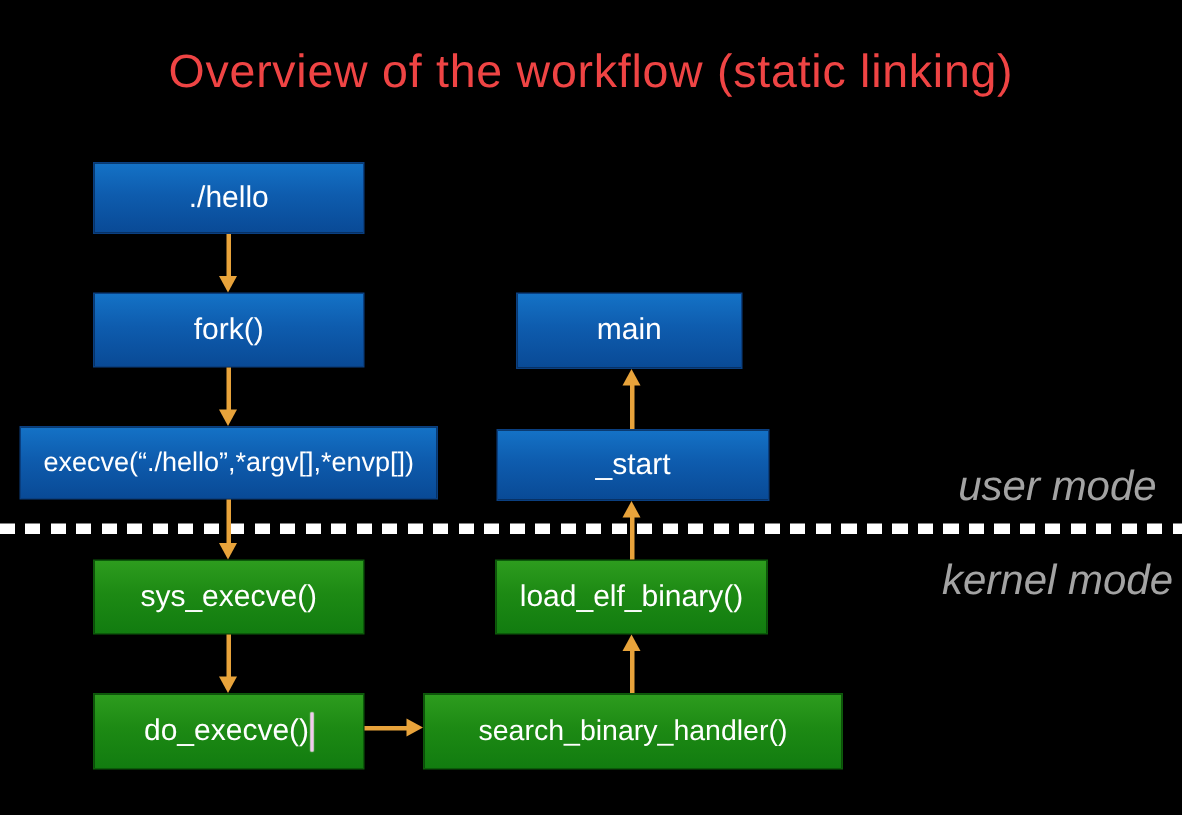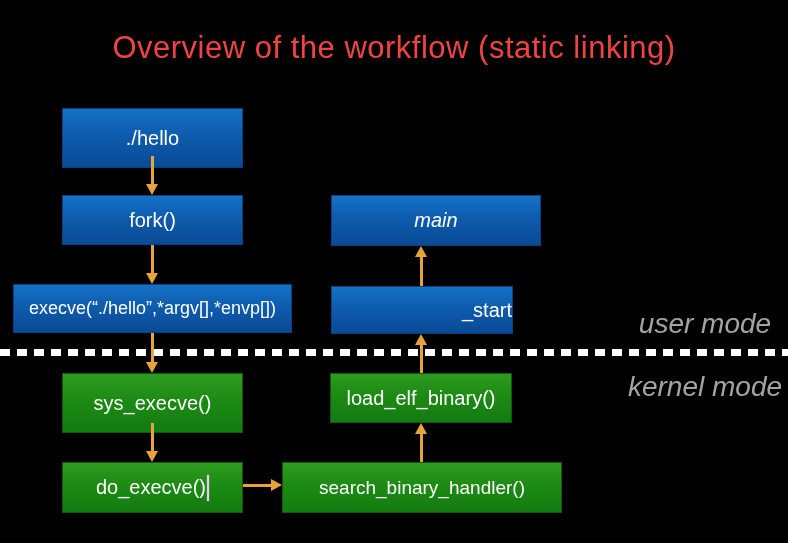--- a/index.html
+++ b/index.html
@@ -80,43 +80,43 @@
     box-shadow:0 0 1px #ffffff;
   }
 </style>
 </head>
 <body>
 
 <div class="slide">
 
   <div class="title">Overview of the workflow (static linking)</div>
 
-  <div class="node user" style="left:62px;top:108px;width:181px;height:60px;">
+  <div class="node user" style="left:62px;top:108px;width:181px;height:48px;">
     <span>./hello</span>
   </div>
 
   <div class="node user" style="left:13px;top:284px;width:279px;height:49px;font-size:18px;">
     <span>execve(“./hello”,*argv[],*envp[])</span>
   </div>
 
   <div class="node user" style="left:62px;top:195px;width:181px;height:50px;">
     <span>fork()</span>
   </div>
 
-  <div class="node user" style="left:331px;top:195px;width:210px;height:51px;font-style:italic;">
+  <div class="node user" style="left:344px;top:195px;width:151px;height:51px;">
     <span>main</span>
   </div>
 
-  <div class="node user" style="left:331px;top:286px;width:182px;height:48px;justify-content:flex-end;">
+  <div class="node user" style="left:331px;top:286px;width:182px;height:48px;">
     <span>_start</span>
   </div>
 
   <div class="divider"></div>
 
-  <div class="node kernel" style="left:62px;top:373px;width:181px;height:60px;">
+  <div class="node kernel" style="left:62px;top:373px;width:181px;height:50px;">
     <span>sys_execve()</span>
   </div>
 
   <div class="node kernel" style="left:330px;top:373px;width:182px;height:50px;font-size:20px;">
     <span>load_elf_binary()</span>
   </div>
 
   <div class="node kernel" style="left:62px;top:462px;width:181px;height:51px;">
     <span>do_execve()</span>
       <span class="caret"></span>

